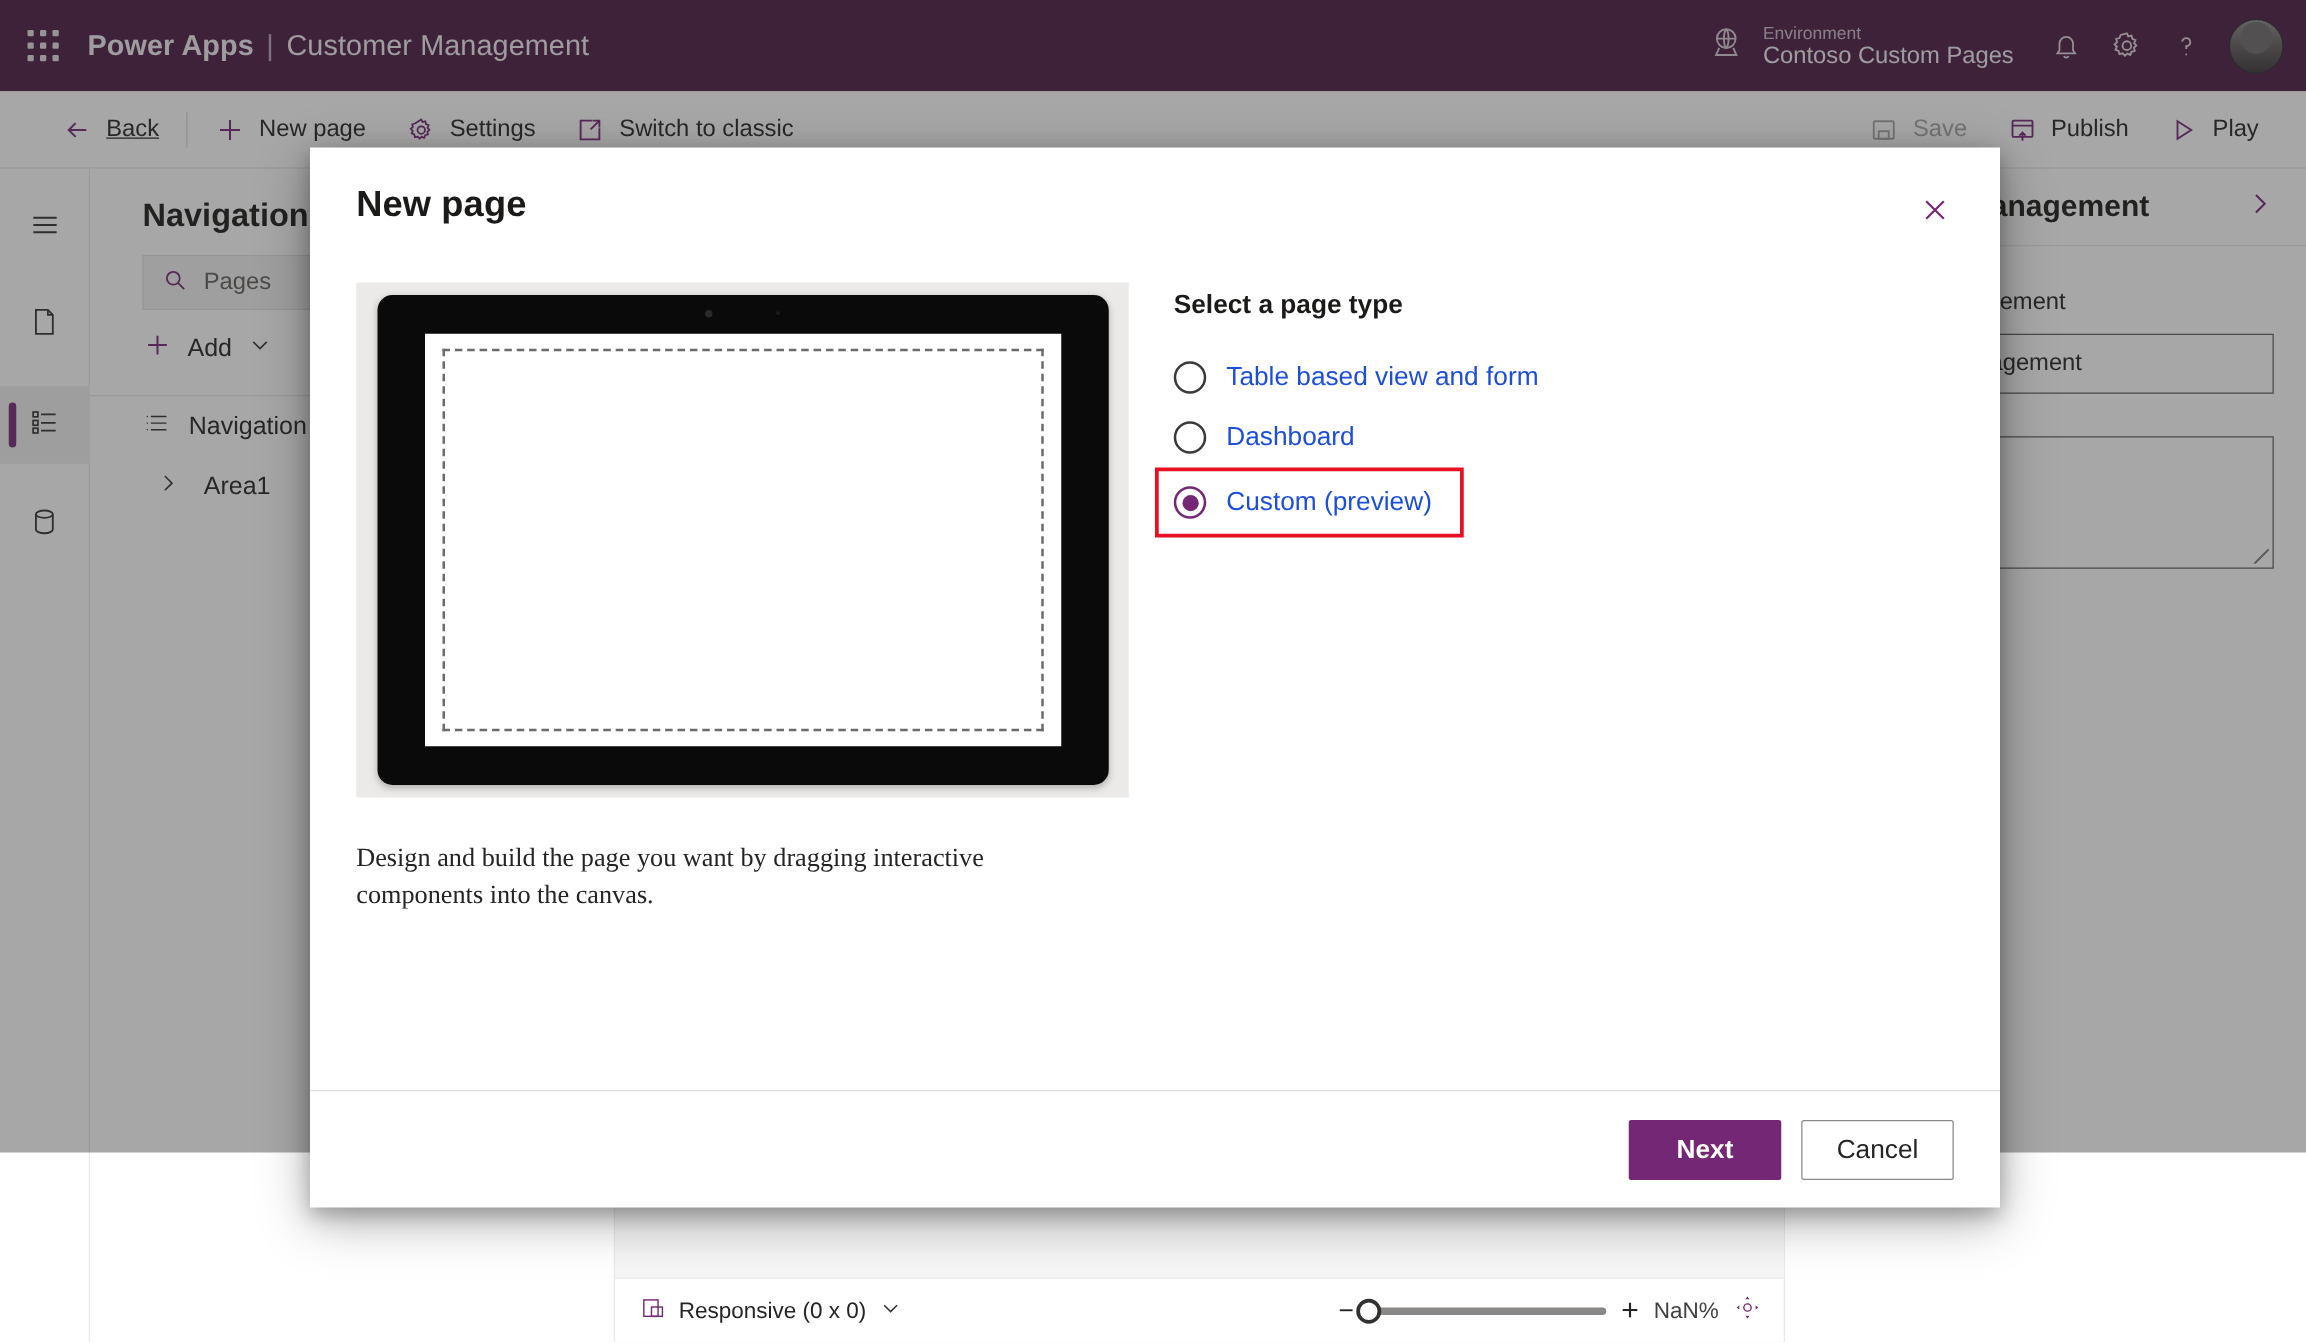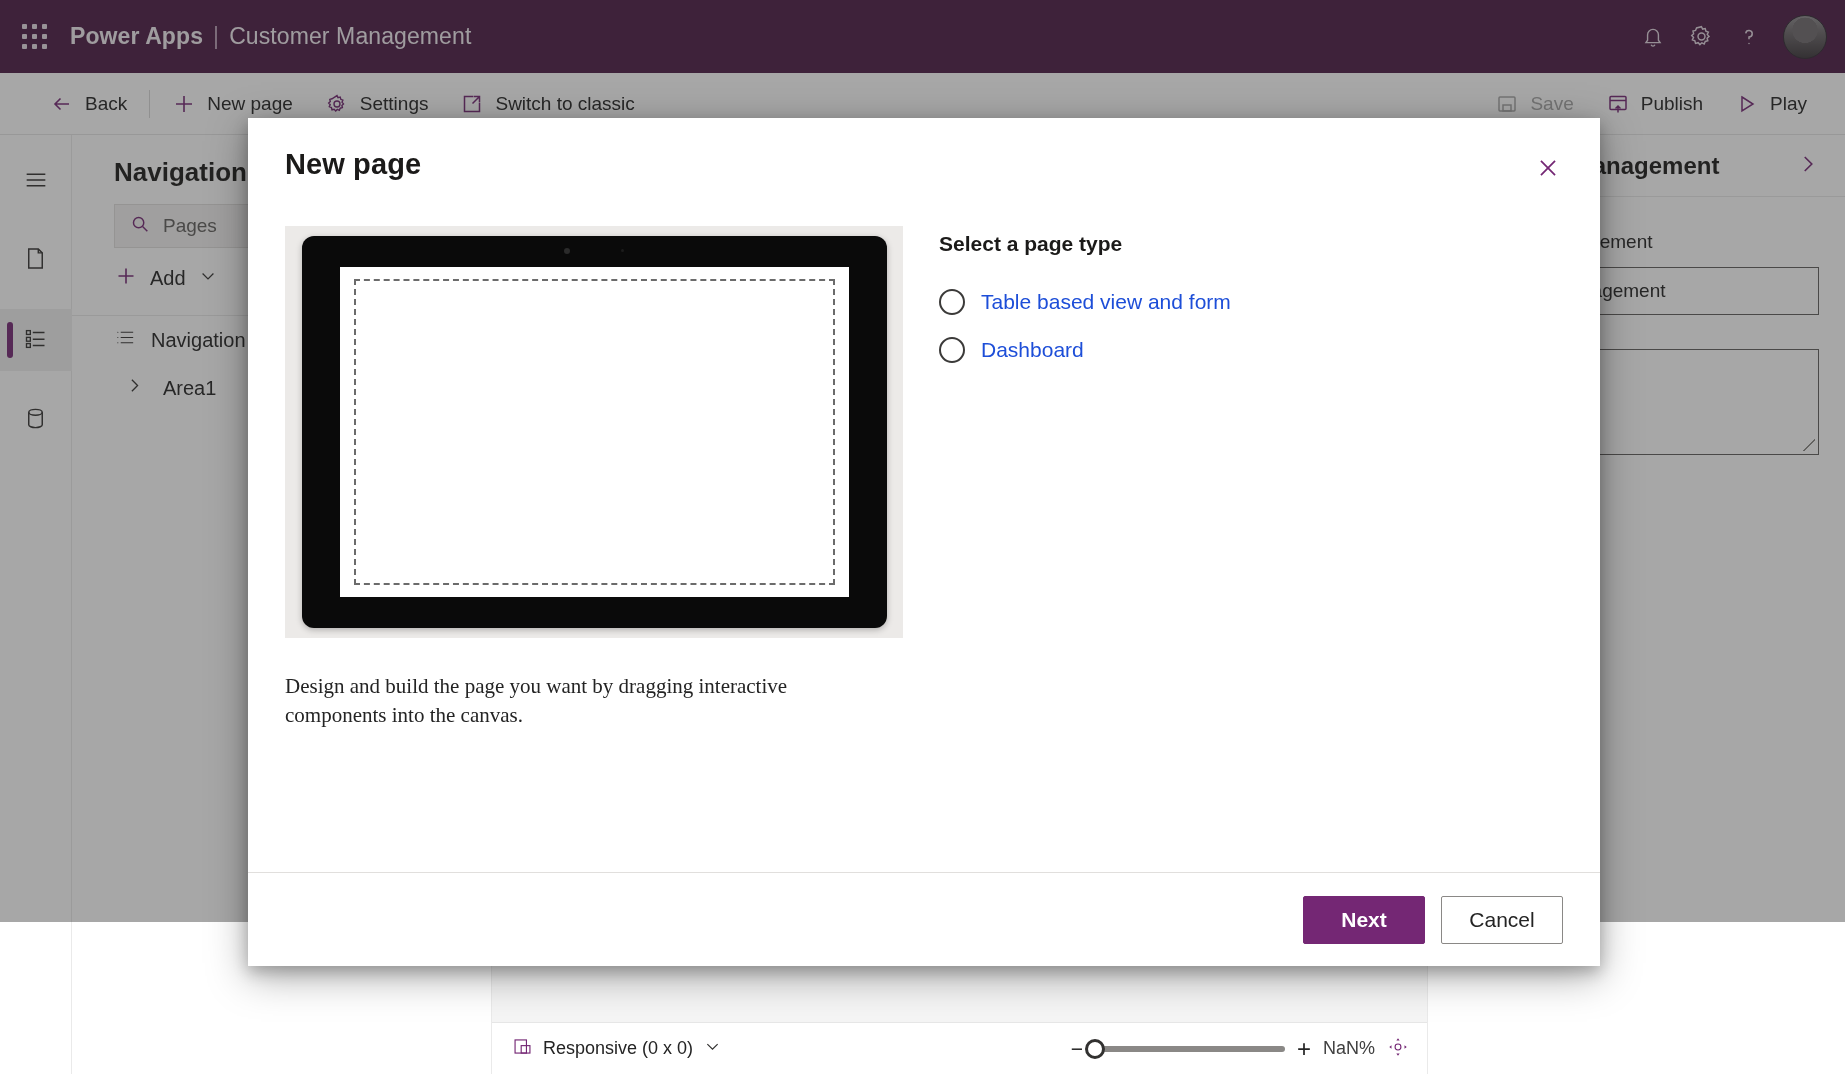--- a/index.html
+++ b/index.html
@@ -88,21 +88,21 @@
     background: #ffffff;
     display: flex; align-items: center;
     border-bottom: 1px solid #e6e6e6;
   }
   .cmd {
     display: flex; align-items: center; gap: 11px;
     height: 100%; padding: 0 16px;
     color: #242424; font-size: 19px;
     cursor: pointer; white-space: nowrap;
   }
-  .cmd:first-child { margin-left: 34px; }
+  .cmd:first-child { margin-left: 34px; text-decoration: underline; }
   .cmd .gl { color: #742774; display: flex; align-items: center; }
   .cmd-divider {
     width: 1px; height: 28px; background: #d8d8d8; margin: 0 6px;
   }
   .cmd.disabled { color: #a6a6a6; }
   .cmd.disabled .gl { color: #a6a6a6; }
   .cmd-spacer { margin-left: auto; }
 
   
   .rail {
@@ -365,20 +365,33 @@
           <i></i>
           <i></i>
           <i></i>
           <i></i>
       </div>
       <div class="brand-title">
         <span>Power Apps</span><span class="brand-sep">|</span><span class="brand-sub">Customer Management</span>
       </div>
 
       <div class="hdr-right">
+        <div class="env-block">
+          <span>
+            <svg width="30" height="30" viewBox="0 0 24 24" fill="none" stroke="#d9c9d6" stroke-width="1.2">
+              <ellipse cx="12" cy="9.5" rx="6" ry="6"></ellipse>
+              <path d="M6 9.5h12M12 3.5c2 2 2 10 0 12M12 3.5c-2 2-2 10 0 12"></path>
+              <path d="M7.5 15.5L5.5 20h13l-2-4.5"></path>
+            </svg>
+          </span>
+          <div class="env-text">
+            <div class="env-label">Environment</div>
+            <div class="env-name">Contoso Custom Pages</div>
+          </div>
+        </div>
 
         <div class="hdr-icon">
           <svg width="26" height="26" viewBox="0 0 24 24" fill="none" stroke="#e2d6e0" stroke-width="1.3">
             <path d="M7 10a5 5 0 0110 0v5l1.5 2.2H5.5L7 15z"></path>
             <path d="M10.3 19.2a1.8 1.8 0 003.4 0"></path>
           </svg>
         </div>
         <div class="hdr-icon">
           <svg width="27" height="27" viewBox="0 0 24 24" fill="none" stroke="#e2d6e0" stroke-width="1.3">
             <circle cx="12" cy="12" r="3.1"></circle>
@@ -631,20 +644,24 @@
         <div class="radio-row">
           <span class="radio"></span>
           <span class="radio-label">Table based view and form</span>
         </div>
 
         <div class="radio-row">
           <span class="radio"></span>
           <span class="radio-label">Dashboard</span>
         </div>
 
+        <div class="radio-row highlight">
+          <span class="radio on"></span>
+          <span class="radio-label">Custom (preview)</span>
+        </div>
       </div>
     </div>
 
     <div class="modal-foot">
       <button class="btn btn-primary">Next</button>
       <button class="btn btn-secondary">Cancel</button>
     </div>
   </div>
 
 </div>

